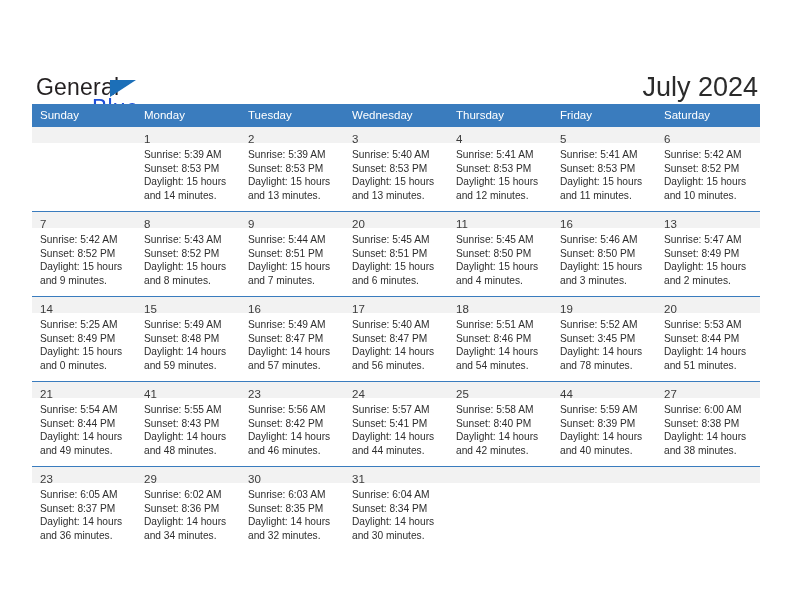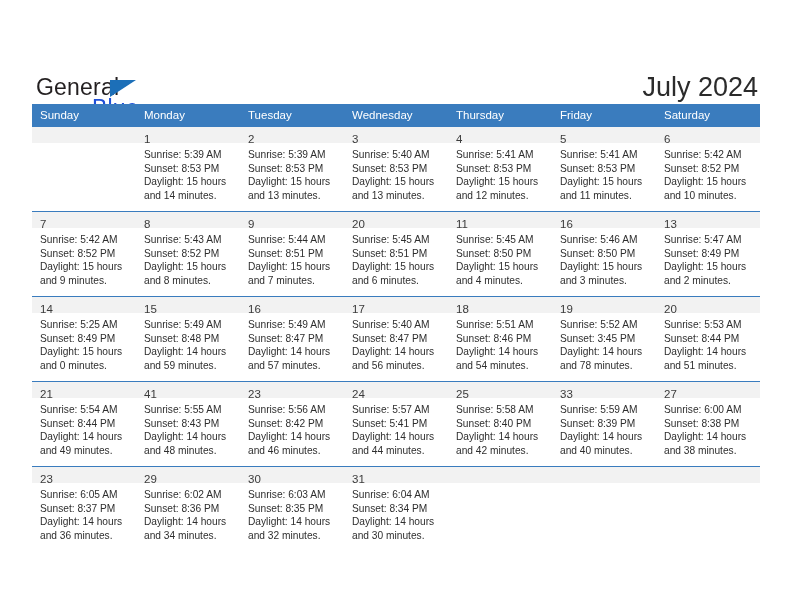--- a/index.html
+++ b/index.html
@@ -402,21 +402,21 @@
           <td class="day-cell">
             <div class="daynum-band"><span class="daynum">25</span></div>
             <div class="cell-body">
               <div class="cell-line">Sunrise: 5:58 AM</div>
               <div class="cell-line">Sunset: 8:40 PM</div>
               <div class="cell-line">Daylight: 14 hours</div>
               <div class="cell-line">and 42 minutes.</div>
             </div>
           </td>
           <td class="day-cell">
-            <div class="daynum-band"><span class="daynum">33</span></div>
+            <div class="daynum-band"><span class="daynum">44</span></div>
             <div class="cell-body">
               <div class="cell-line">Sunrise: 5:59 AM</div>
               <div class="cell-line">Sunset: 8:39 PM</div>
               <div class="cell-line">Daylight: 14 hours</div>
               <div class="cell-line">and 40 minutes.</div>
             </div>
           </td>
           <td class="day-cell">
             <div class="daynum-band"><span class="daynum">27</span></div>
             <div class="cell-body">

